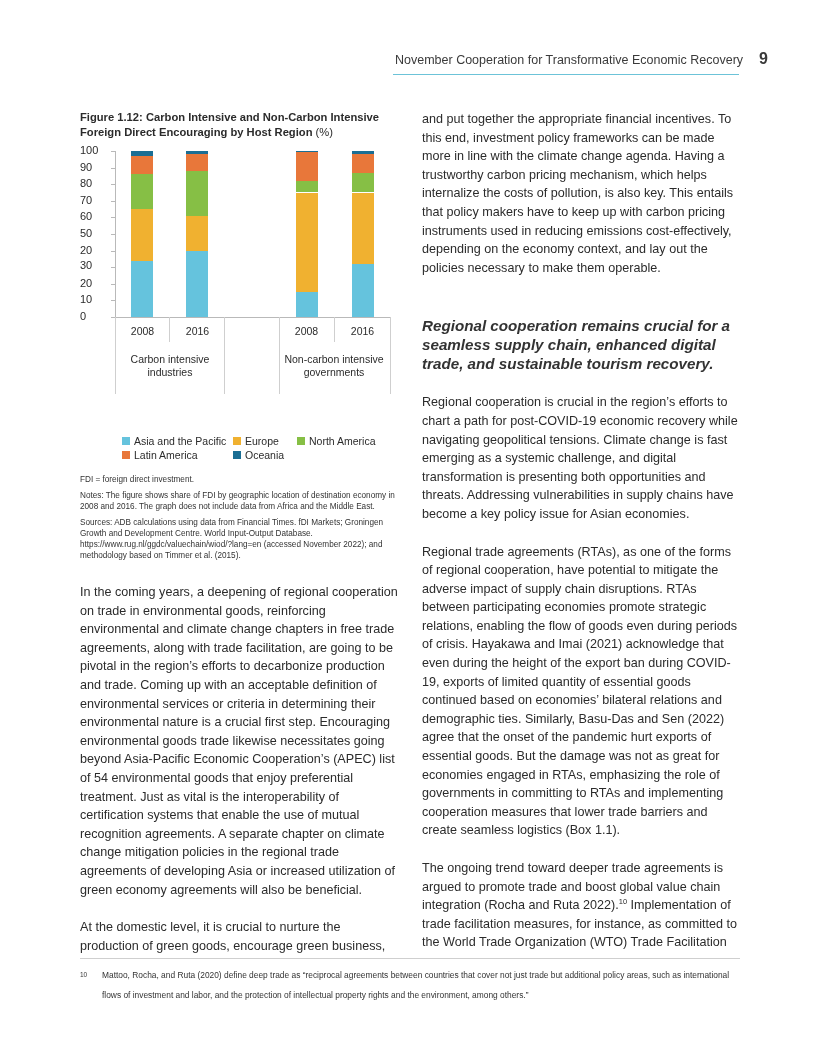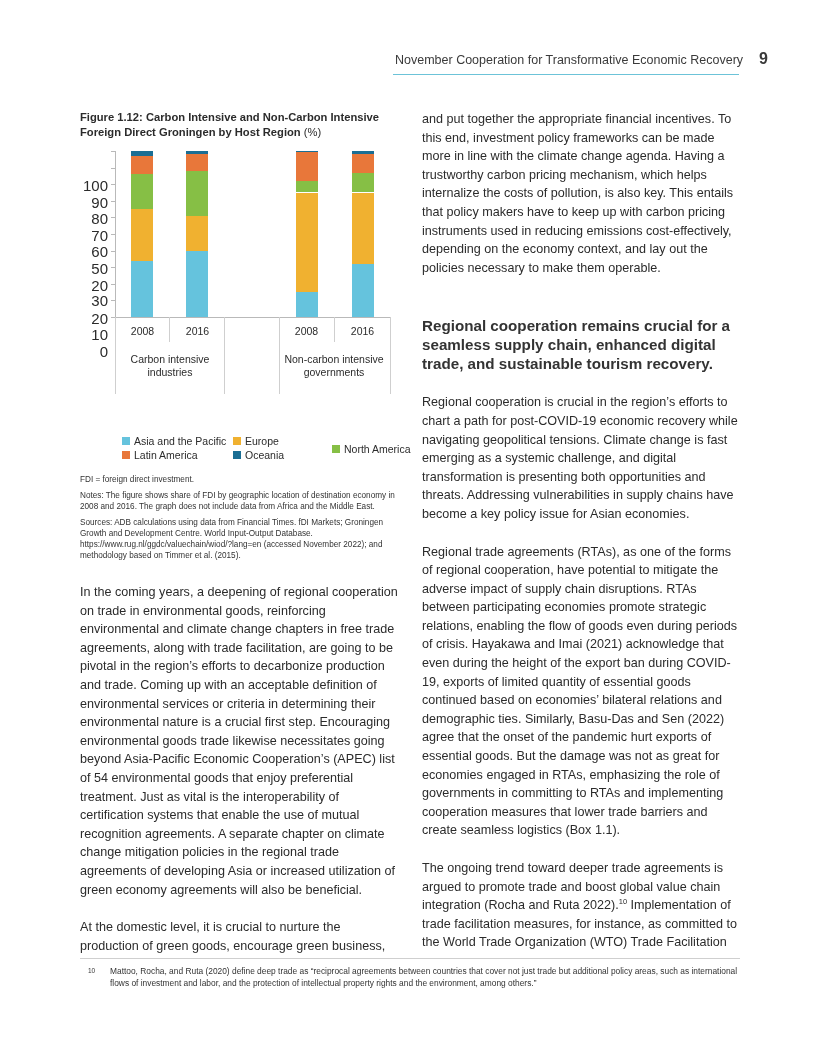--- a/index.html
+++ b/index.html
@@ -12,60 +12,60 @@
   .header-rule { position: absolute; left: 393px; top: 74px; width: 346px; height: 1px; background: #6cc3d8; }
 
   .col { position: absolute; }
   .col-left { left: 80px; top: 110px; width: 318px; }
   .col-right { left: 422px; top: 110px; width: 318px; }
 
   .fig-title { font-size: 11.2px; font-weight: bold; line-height: 15px; color: #2b2b2b; margin: 0; }
   .fig-title .unit { font-weight: normal; }
 
   .chart { position: relative; width: 318px; height: 330px; margin-top: 4px; }
-  .ytick-label { position: absolute; width: 28px; text-align: right; font-size: 15px; color: #2b2b2b; left: 0; margin-top: 33px; }
+  .ytick-label { position: absolute; width: 28px; text-align: left; font-size: 11px; color: #2b2b2b; left: 0; }
   .ytick { position: absolute; left: 31px; width: 5px; height: 1px; background: #b9b9b9; }
   .yaxis { position: absolute; left: 35px; width: 1px; background: #b9b9b9; }
   .xaxis { position: absolute; height: 1px; background: #b9b9b9; }
   .vdiv { position: absolute; width: 1px; background: #cfcfcf; }
   .bar { position: absolute; width: 22px; }
   .seg { position: absolute; left: 0; width: 22px; }
   .year-label { position: absolute; width: 55px; text-align: center; font-size: 10.5px; color: #2b2b2b; }
   .group-label { position: absolute; width: 110px; text-align: center; font-size: 10.5px; line-height: 13px; color: #2b2b2b; }
 
   .legend { position: absolute; left: 42px; top: 291px; width: 270px; font-size: 10.5px; color: #2b2b2b; }
   .legend-item { position: absolute; white-space: nowrap; display: flex; align-items: center; }
   .swatch { display: inline-block; width: 8px; height: 8px; margin-right: 4px; }
 
   .notes { margin-top: 0; font-size: 8.2px; line-height: 11px; color: #333; }
   .notes p { margin: 0 0 5px 0; }
 
   .body-text { font-size: 12.6px; line-height: 18.6px; color: #2b2b2b; margin: 0; }
   .para-gap { height: 19px; }
 
-  .section-heading { font-size: 15.2px; font-weight: bold; line-height: 19px; color: #333333; margin: 0; }
+  .section-heading { font-size: 15.2px; font-weight: bold; line-height: 19px; color: #333333; margin: 0; font-style: italic; }
 
   .footnote-rule { position: absolute; left: 80px; top: 958px; width: 660px; height: 1px; background: #cfcfcf; }
-  .footnote { position: absolute; left: 88px; top: 965px; width: 662px; font-size: 8.4px; line-height: 12px; color: #333; }
+  .footnote { position: absolute; left: 80px; top: 965px; width: 662px; font-size: 8.4px; line-height: 20px; color: #333; }
   .footnote .fn-num { position: absolute; left: 0; top: 0; font-size: 6.5px; }
   .footnote .fn-text { margin-left: 22px; }
   sup.fnref { font-size: 7.5px; line-height: 0; }
 </style>
 </head>
 <body>
 
 <div class="header">
   <div class="running-title">November Cooperation for Transformative Economic Recovery</div>
   <div class="page-num">9</div>
   <div class="header-rule"></div>
 </div>
 
 <div class="col col-left">
   <p class="fig-title">
-    <span>Figure 1.12: Carbon Intensive and Non-Carbon Intensive Foreign Direct Groningen by Host Region</span>
+    <span>Figure 1.12: Carbon Intensive and Non-Carbon Intensive Foreign Direct Encouraging by Host Region</span>
     <span class="unit">(%)</span>
   </p>
 
   <div class="chart" id="chart">
 
     <div class="ytick-label" style="top:0px">100</div>
     <div class="ytick-label" style="top:16.6px">90</div>
     <div class="ytick-label" style="top:33.2px">80</div>
     <div class="ytick-label" style="top:49.8px">70</div>
     <div class="ytick-label" style="top:66.4px">60</div>
@@ -138,21 +138,21 @@
 
     <div class="legend">
       <div class="legend-item" style="left:0; top:0;">
         <span class="swatch" style="background:#65c3dd"></span>
         <span>Asia and the Pacific</span>
       </div>
       <div class="legend-item" style="left:111px; top:0;">
         <span class="swatch" style="background:#f0b130"></span>
         <span>Europe</span>
       </div>
-      <div class="legend-item" style="left:175px; top:8px;margin-left:35px;">
+      <div class="legend-item" style="left:175px; top:0;">
         <span class="swatch" style="background:#86bf45"></span>
         <span>North America</span>
       </div>
       <div class="legend-item" style="left:0; top:14px;">
         <span class="swatch" style="background:#e8773a"></span>
         <span>Latin America</span>
       </div>
       <div class="legend-item" style="left:111px; top:14px;">
         <span class="swatch" style="background:#1a6e94"></span>
         <span>Oceania</span>

